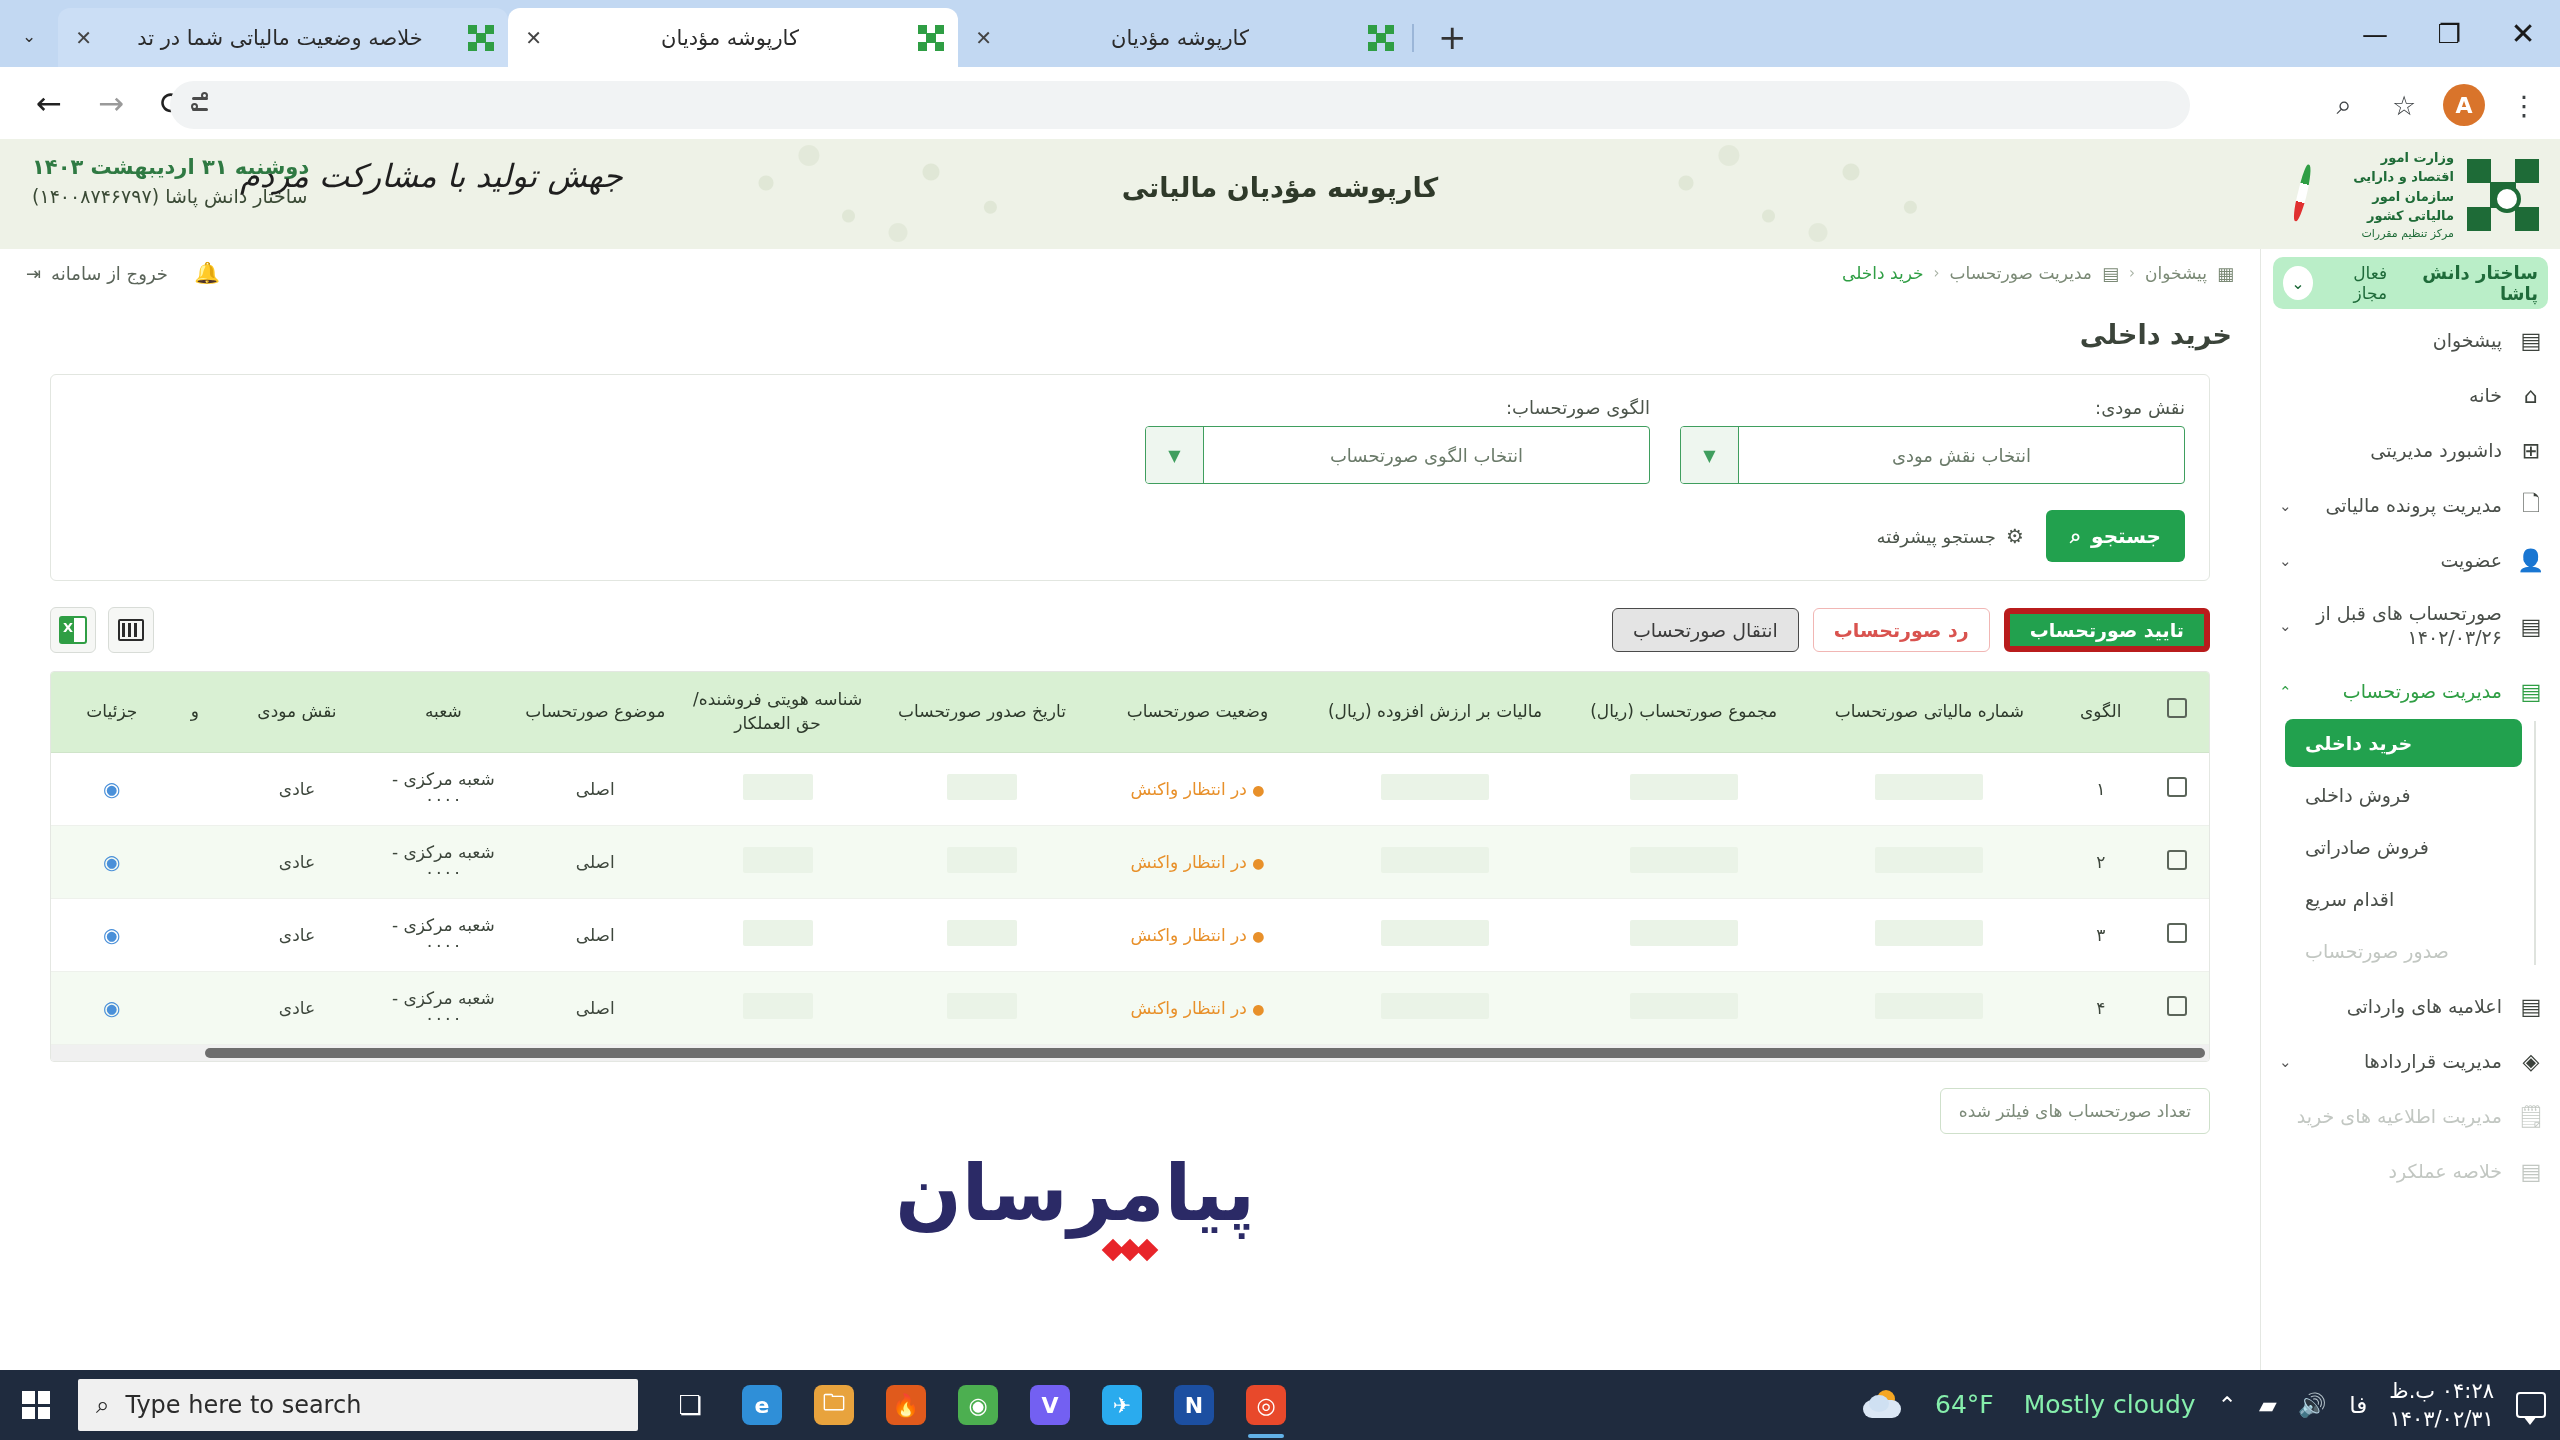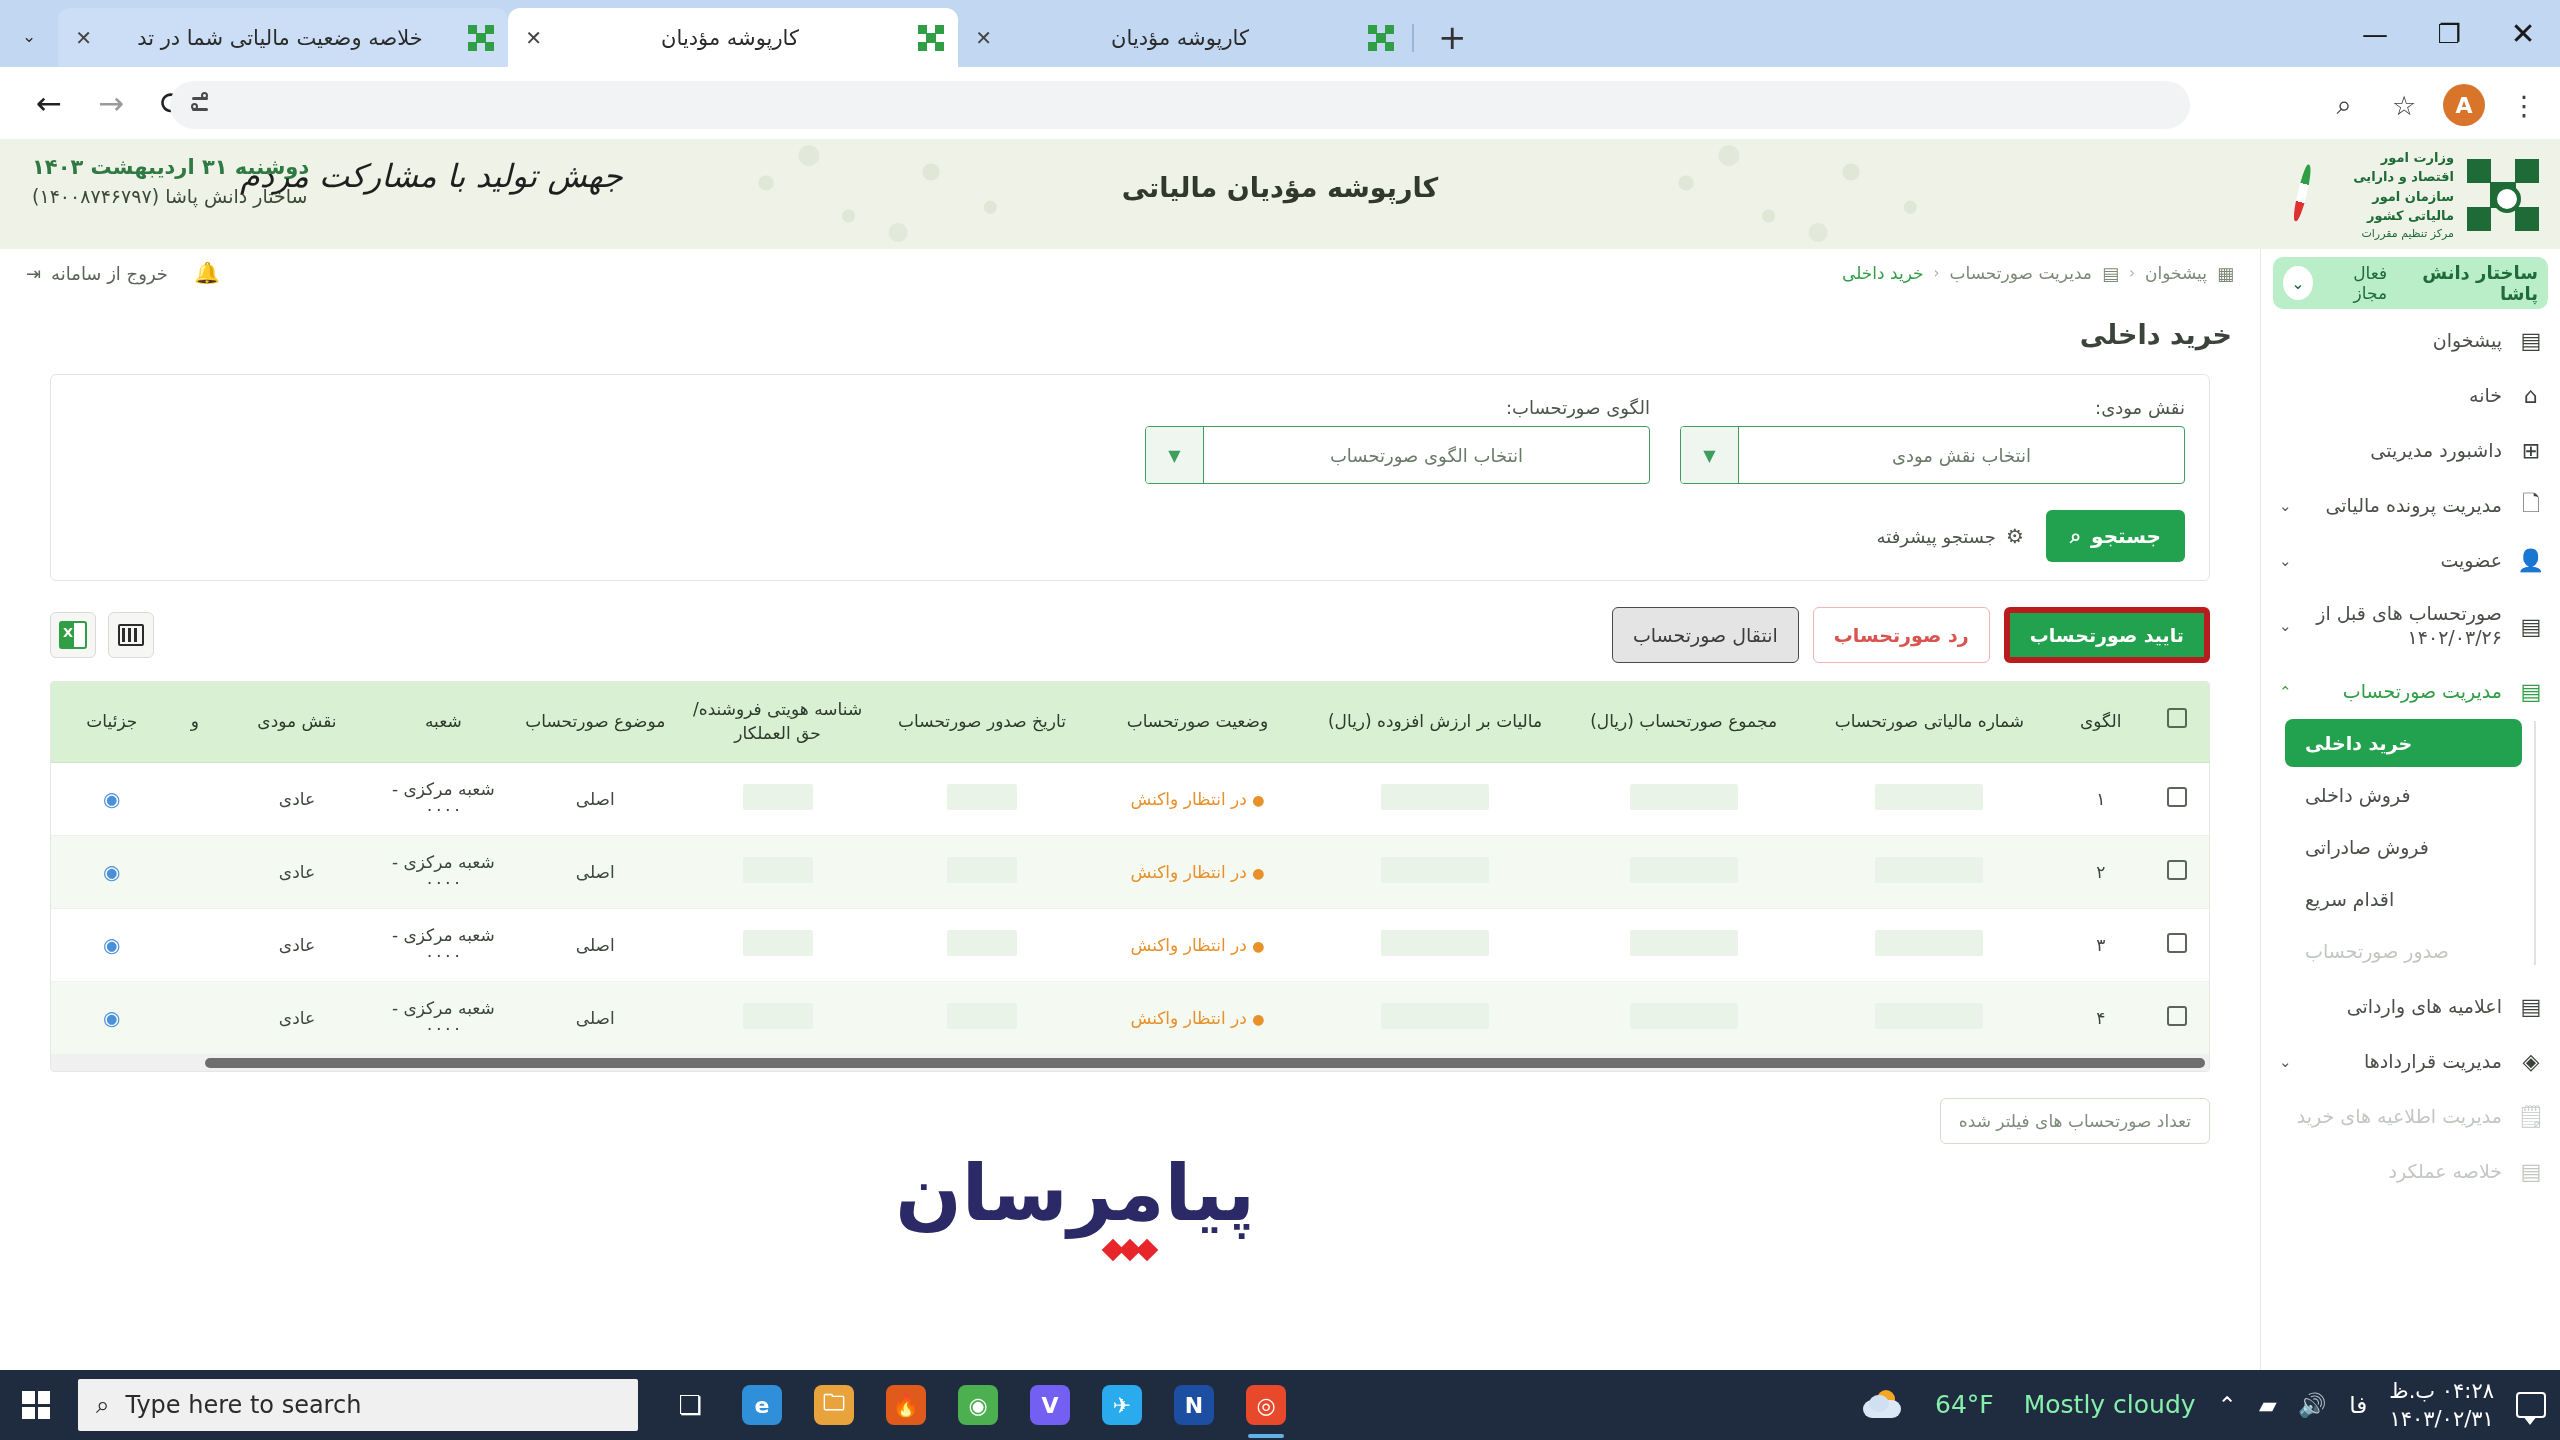--- a/index.html
+++ b/index.html
@@ -199,21 +199,21 @@
   .btn-search {
     background:#22a14e; color:#fff; border:none; border-radius:6px; height:52px; padding:0 24px;
     font-size:20px; display:flex; align-items:center; gap:10px; font-family:inherit; font-weight:bold;
   }
   .adv { display:flex; align-items:center; gap:10px; font-size:18px; color:#4c554b; }
   .adv .gear { font-size:20px; }
 
   .actionbar { display:flex; direction:rtl; align-items:center; justify-content:space-between; margin:26px 50px 0 50px; }
   .actbtns { display:flex; direction:rtl; gap:14px; align-items:center; }
   .btn {
-    height:56px; padding:8px 20px; border-radius:6px; font-size:19px; font-family:inherit;
+    height:44px; padding:8px 20px; border-radius:6px; font-size:19px; font-family:inherit;
     display:flex; align-items:center; justify-content:center; font-weight:bold;
   }
   .btn.primary { background:#22a14e; color:#fff; border:6px solid #b91c1c; }
   .btn.danger { background:#fff; color:#d9534f; border:1.5px solid #f1b6b4; }
   .btn.neutral { background:#e4e4e4; color:#3b3b3b; border:1.5px solid #4a4a4a; font-weight:normal;}
   .tblicons { display:flex; direction:ltr; gap:12px; }
   .iconbtn { width:46px; height:46px; border:1px solid #d8dcd7; border-radius:6px; background:#f6f7f5;
              display:flex; align-items:center; justify-content:center; }
   .ic-cols { width:26px; height:22px; border:2.5px solid #2b2b2b; border-radius:2px; position:relative;}
   .ic-cols::after { content:""; position:absolute; inset:2px;

